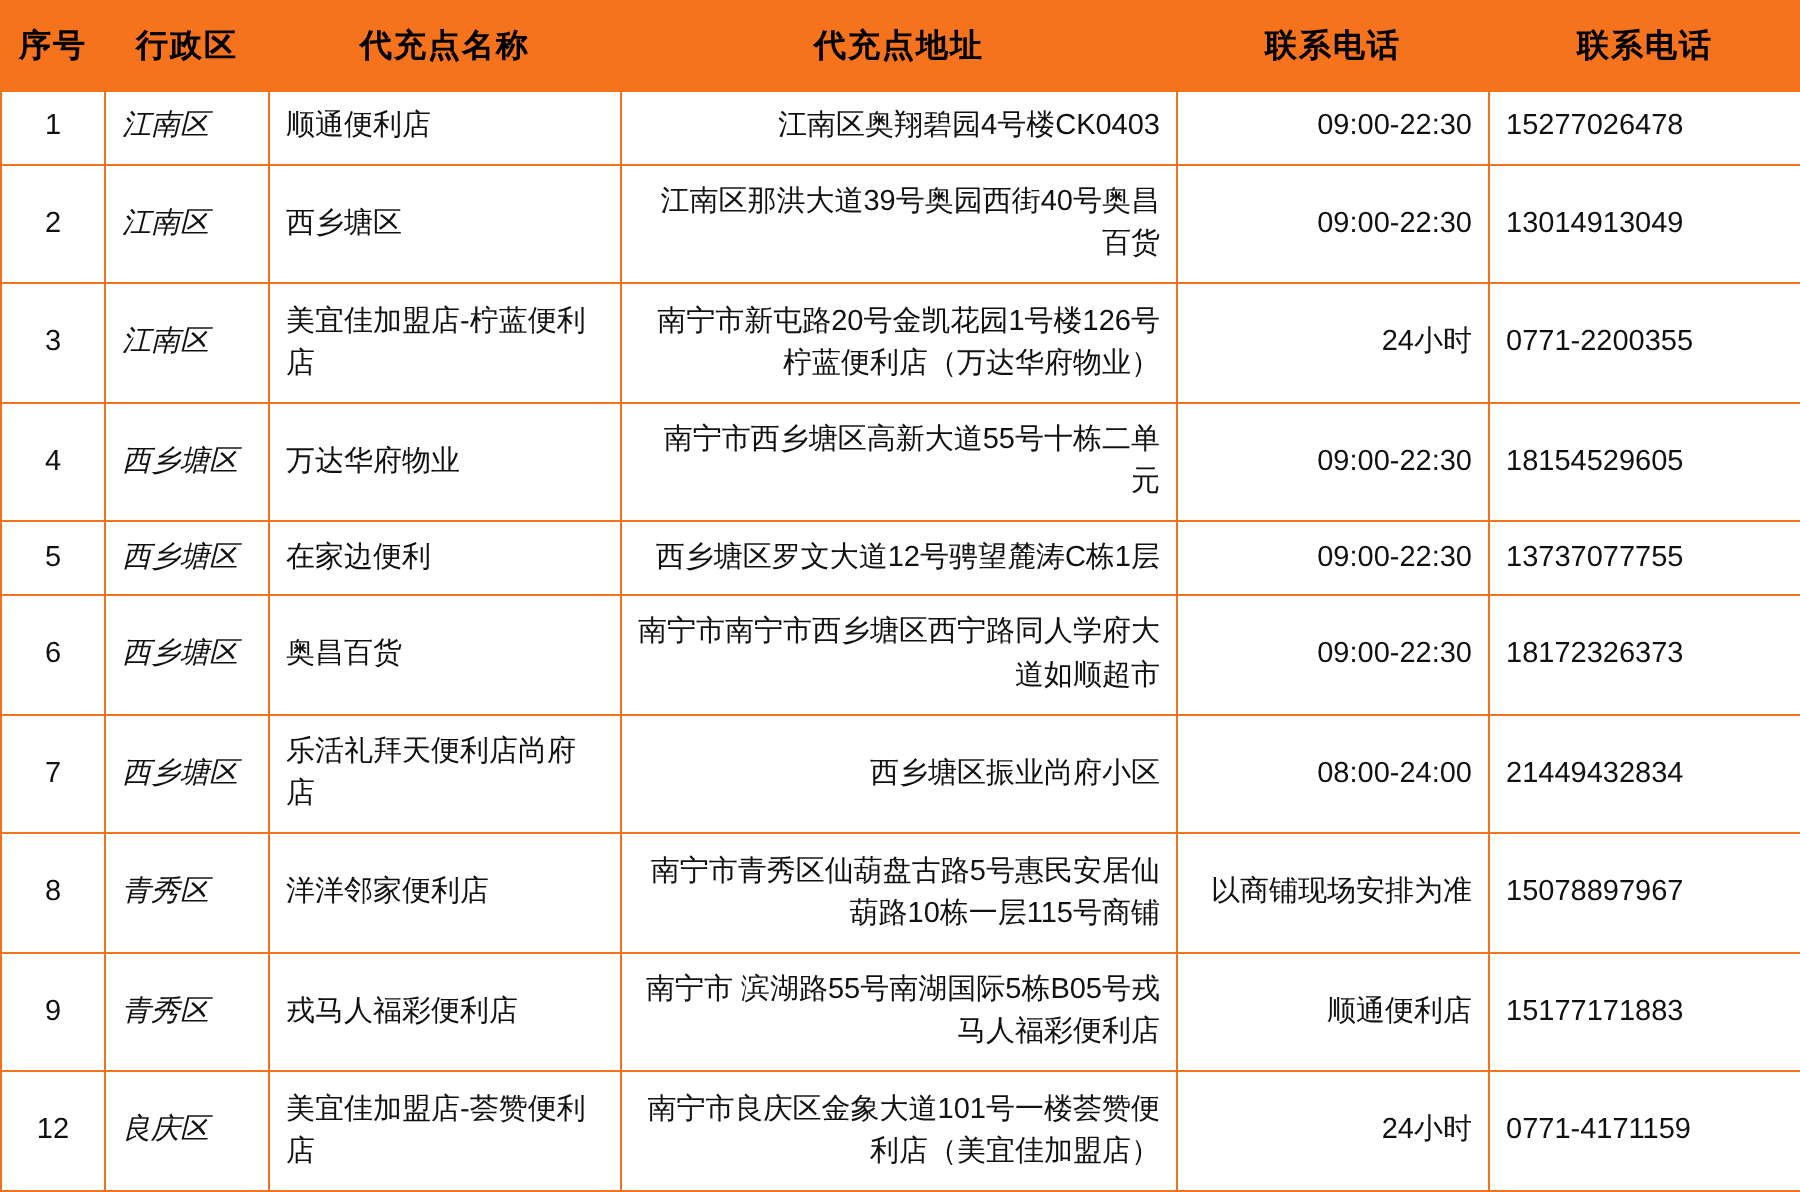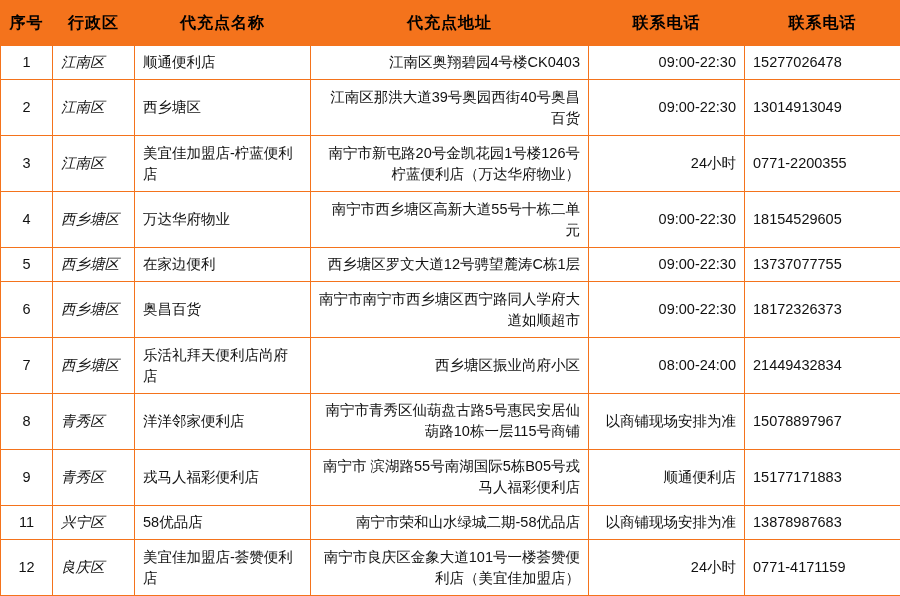--- a/index.html
+++ b/index.html
@@ -142,28 +142,20 @@
     </tr>
     <tr>
       <td class="idx">9</td>
       <td class="dist">青秀区</td>
       <td class="name">戎马人福彩便利店</td>
       <td class="addr">南宁市 滨湖路55号南湖国际5栋B05号戎马人福彩便利店</td>
       <td class="hours">顺通便利店</td>
       <td class="phone">15177171883</td>
     </tr>
     <tr>
-      <td class="idx">11</td>
-      <td class="dist">兴宁区</td>
-      <td class="name">58优品店</td>
-      <td class="addr">南宁市荣和山水绿城二期-58优品店</td>
-      <td class="hours">以商铺现场安排为准</td>
-      <td class="phone">13878987683</td>
-    </tr>
-    <tr>
       <td class="idx">12</td>
       <td class="dist">良庆区</td>
       <td class="name">美宜佳加盟店-荟赞便利店</td>
       <td class="addr">南宁市良庆区金象大道101号一楼荟赞便利店（美宜佳加盟店）</td>
       <td class="hours">24小时</td>
       <td class="phone">0771-4171159</td>
     </tr>
   </tbody>
 </table>
 

